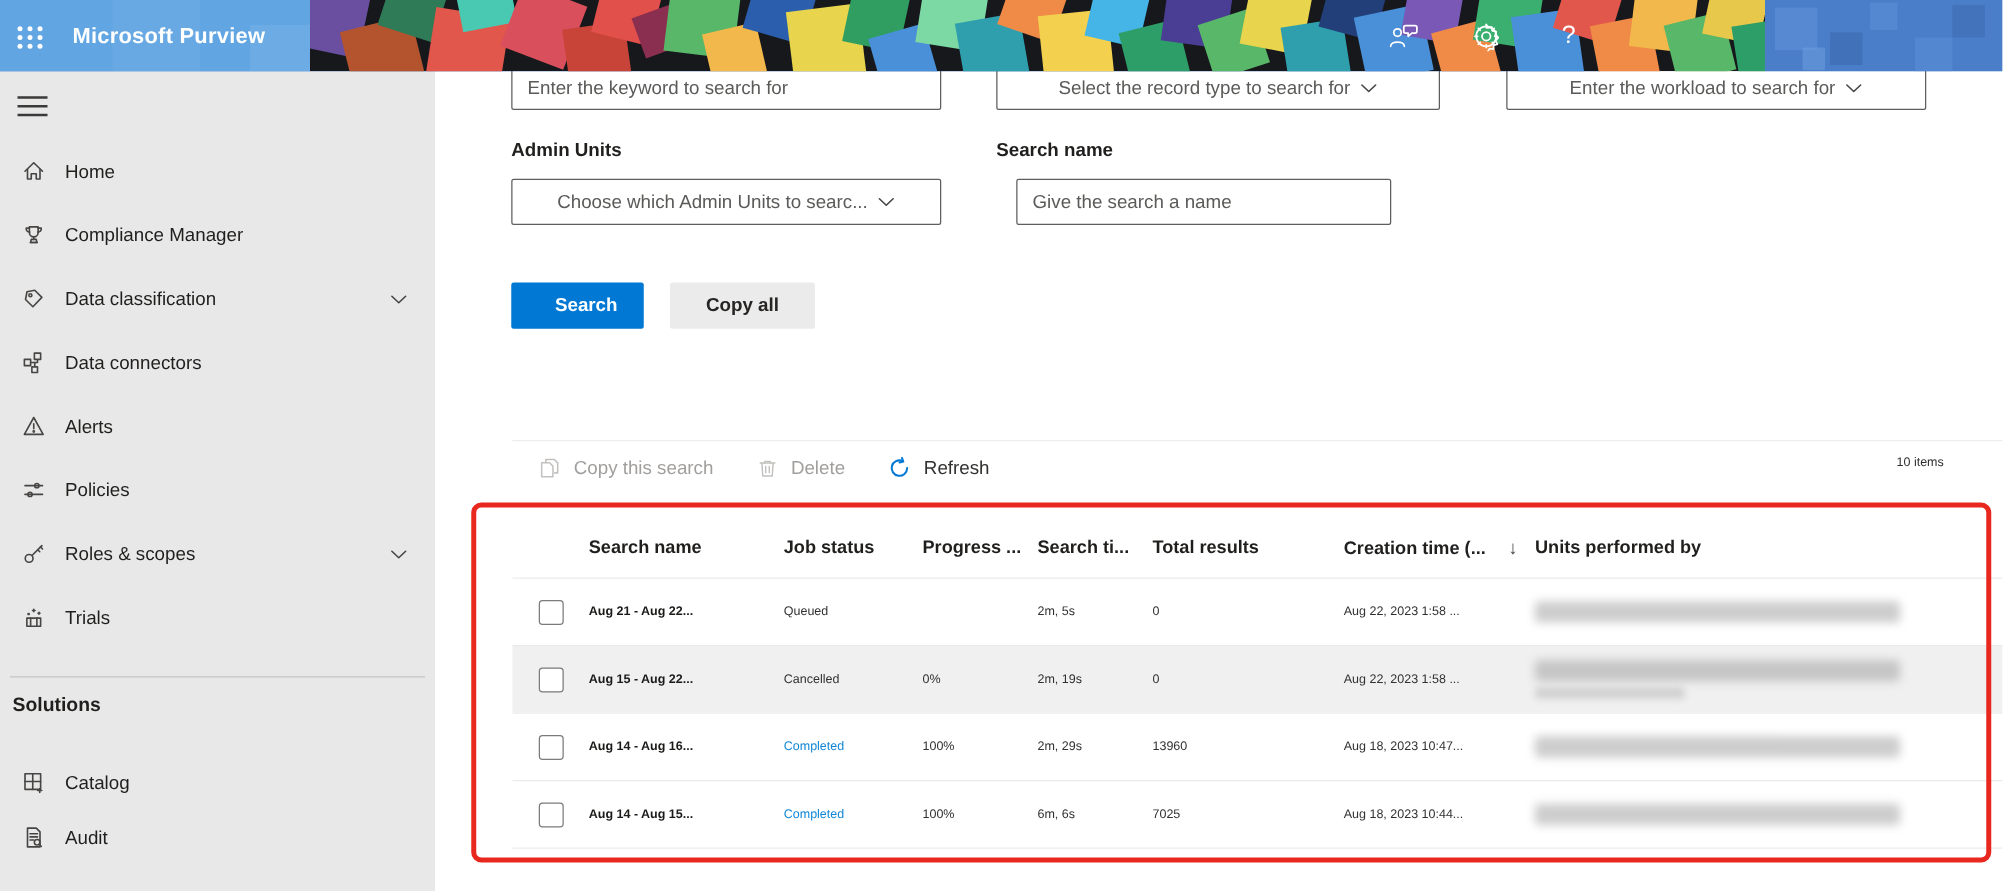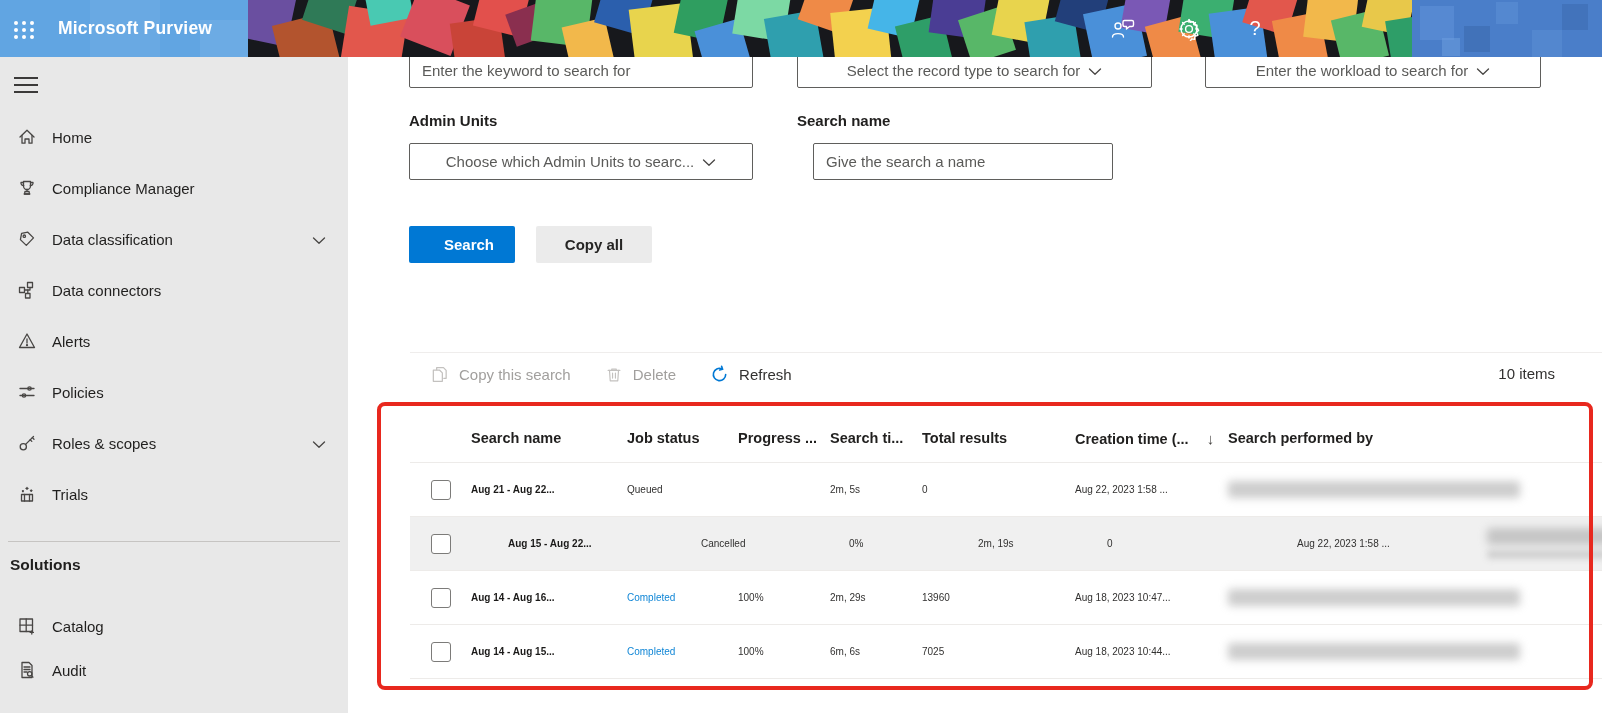--- a/index.html
+++ b/index.html
@@ -51,32 +51,32 @@
   .btn-primary { left:409px; width:106px; background:#0078d4; color:#fff;padding-left:14px; }
   .btn-secondary { left:536px; width:116px; background:#ebebeb; color:#27262 5; color:#262524; }
 
   
   .toolbar-line { position:absolute; left:410px; top:352px; width:1192px; height:1px; background:#efedec; }
   .toolbar { position:absolute; left:430px; top:358px; height:33px; display:flex; align-items:center; gap:34px; }
   .tb-item { display:flex; align-items:center; gap:10px; font-size:15px; cursor:pointer; }
   .tb-disabled { color:#a19f9d; cursor:default; }
   .tb-disabled svg { stroke:#c3c1bf; }
   .tb-enabled { color:#323130; }
-  .items-count { position:absolute; right:47px; top:365px; font-size:15px; color:#323130;text-align:right; }
+  .items-count { position:absolute; right:47px; top:365px; font-size:10px; color:#323130;text-align:right; }
 
   
   .tgrid { display:grid; grid-template-columns:61px 156px 111px 92px 92px 153px 153px 1fr; align-items:center; }
   .thead { position:absolute; left:410px; top:414px; width:1192px; height:48px; font-size:14.5px;
     font-weight:700; color:#201f1e; }
   .thead .hc { cursor:pointer; }
   .sort-arrow { font-weight:400; color:#484644; margin-left:14px; font-size:15px; }
   .trow { position:absolute; left:410px; width:1192px; height:54px; font-size:10px; color:#323130;
     border-top:1px solid #edebe9; cursor:pointer; }
   .trow .name { font-weight:700; color:#1b1a19; white-space:nowrap; }
-  .trow.alt { background:#f0f0f0;gap:37px; }
+  .trow.alt { background:#f0f0f0; }
   .row-bottom { position:absolute; left:410px; top:678px; width:1192px; height:1px; background:#edebe9; }
   .cb { width:20px; height:20px; border:1px solid #7c7b79; border-radius:3px; background:#fff;
     margin-left:21px; cursor:pointer; }
   .status-link { color:#1086d6; }
   .redact { width:292px; height:17px; border-radius:3px; background:#9b9b9b; opacity:.5; filter:blur(4px); }
   .redact2 { width:120px; height:9px; margin-top:5px; border-radius:3px; background:#aaa; opacity:.45; filter:blur(3px); }
 
   
   .annotation { position:absolute; left:377px; top:402px; width:1216px; height:288px;
     border:4px solid #e8281e; border-radius:8px; z-index:40; pointer-events:none; }
@@ -293,21 +293,21 @@
     <div></div>
     <div class="hc">Search name</div>
     <div class="hc">Job status</div>
     <div class="hc">Progress ...</div>
     <div class="hc">Search ti...</div>
     <div class="hc">Total results</div>
     <div class="hc">
       <span>Creation time (...</span>
       <span class="sort-arrow">↓</span>
     </div>
-    <div class="hc">Search performed by</div>
+    <div class="hc">Units performed by</div>
   </div>
 
   <div class="trow tgrid" style="top:462px">
     <div>
         <div class="cb"></div>
       </div>
     <div class="name">Aug 21 - Aug 22...</div>
     <div>Queued</div>
     <div></div>
     <div>2m, 5s</div>

